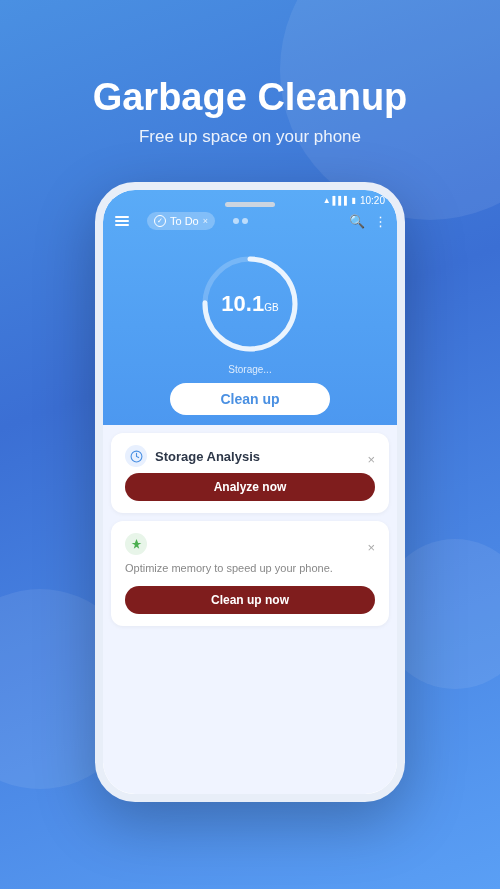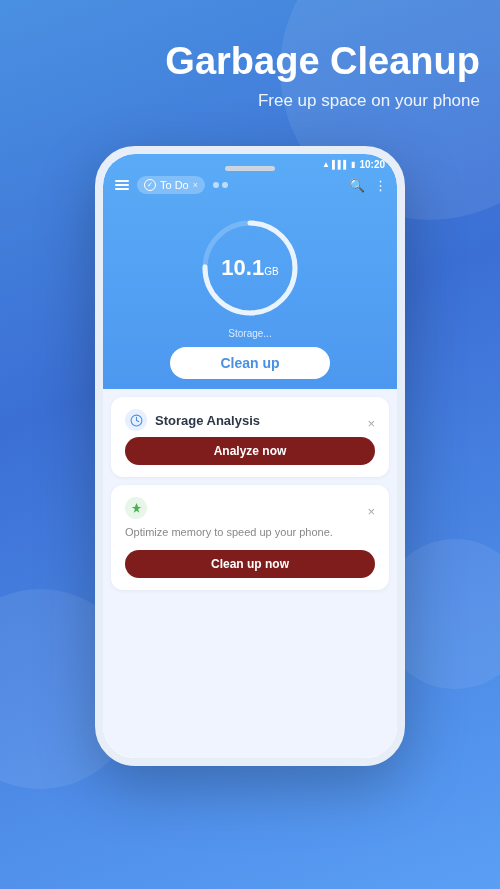--- a/index.html
+++ b/index.html
@@ -16,24 +16,25 @@
     .bg-circle {
       position: absolute;
       border-radius: 50%;
       background: rgba(255,255,255,0.08);
     }
     .bg-circle-1 { width: 300px; height: 300px; top: -80px; right: -80px; }
     .bg-circle-2 { width: 200px; height: 200px; bottom: 100px; left: -60px; }
     .bg-circle-3 { width: 150px; height: 150px; bottom: 200px; right: -30px; }
 
     .header-section {
-      text-align: right;
+      text-align: center;
       padding: 40px 20px 20px;
       position: relative;
       z-index: 2;
+      margin-top: 36px;
     }
 
     .main-title {
       color: white;
       font-size: 38px;
       font-weight: 700;
       margin-bottom: 8px;
     }
 
     .subtitle {
@@ -89,29 +90,29 @@
       display: flex;
       justify-content: flex-end;
       align-items: center;
       padding: 5px 12px 2px;
       background: transparent;
     }
 
     .status-time {
       color: white;
       font-size: 10px;
-      font-weight: 700;
+      font-weight: 400;
     }
 
     
     .app-bar {
       display: flex;
       align-items: center;
       padding: 4px 10px;
-      gap: 6px;
+      gap: 16px;
     }
 
     .menu-icon {
       display: flex;
       flex-direction: column;
       gap: 2px;
       cursor: pointer;
       padding: 2px;
     }
     .menu-icon span {

